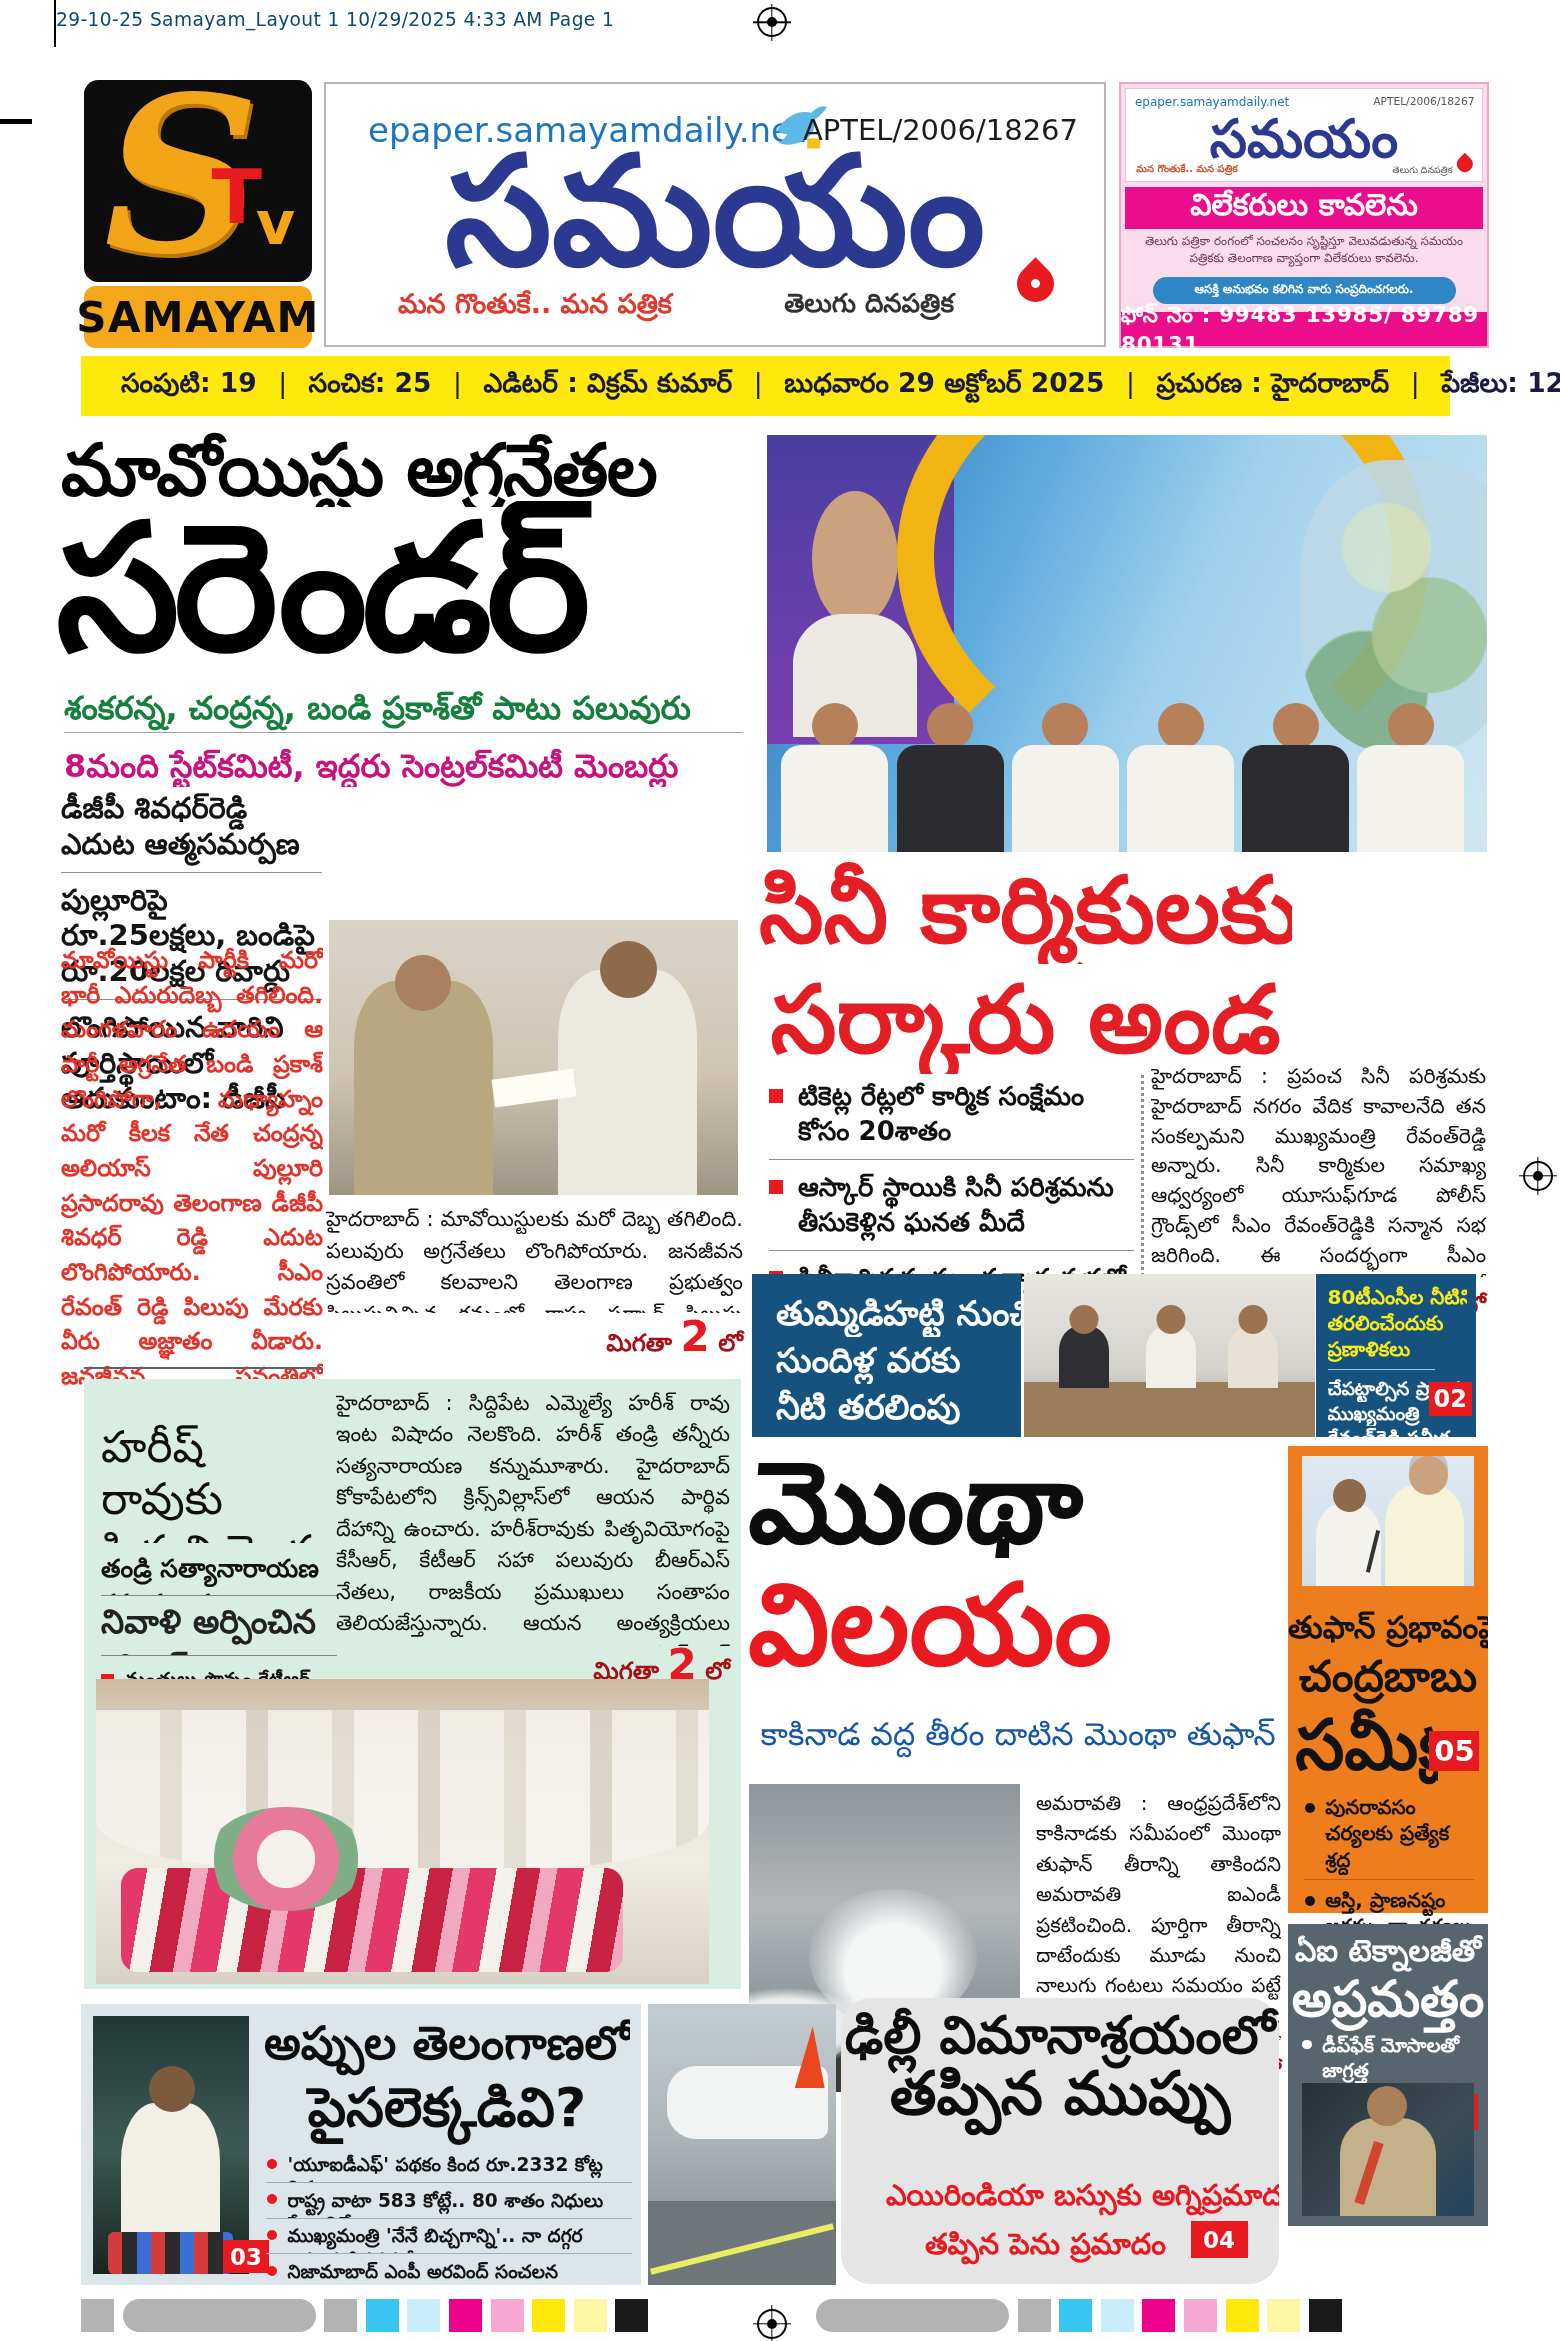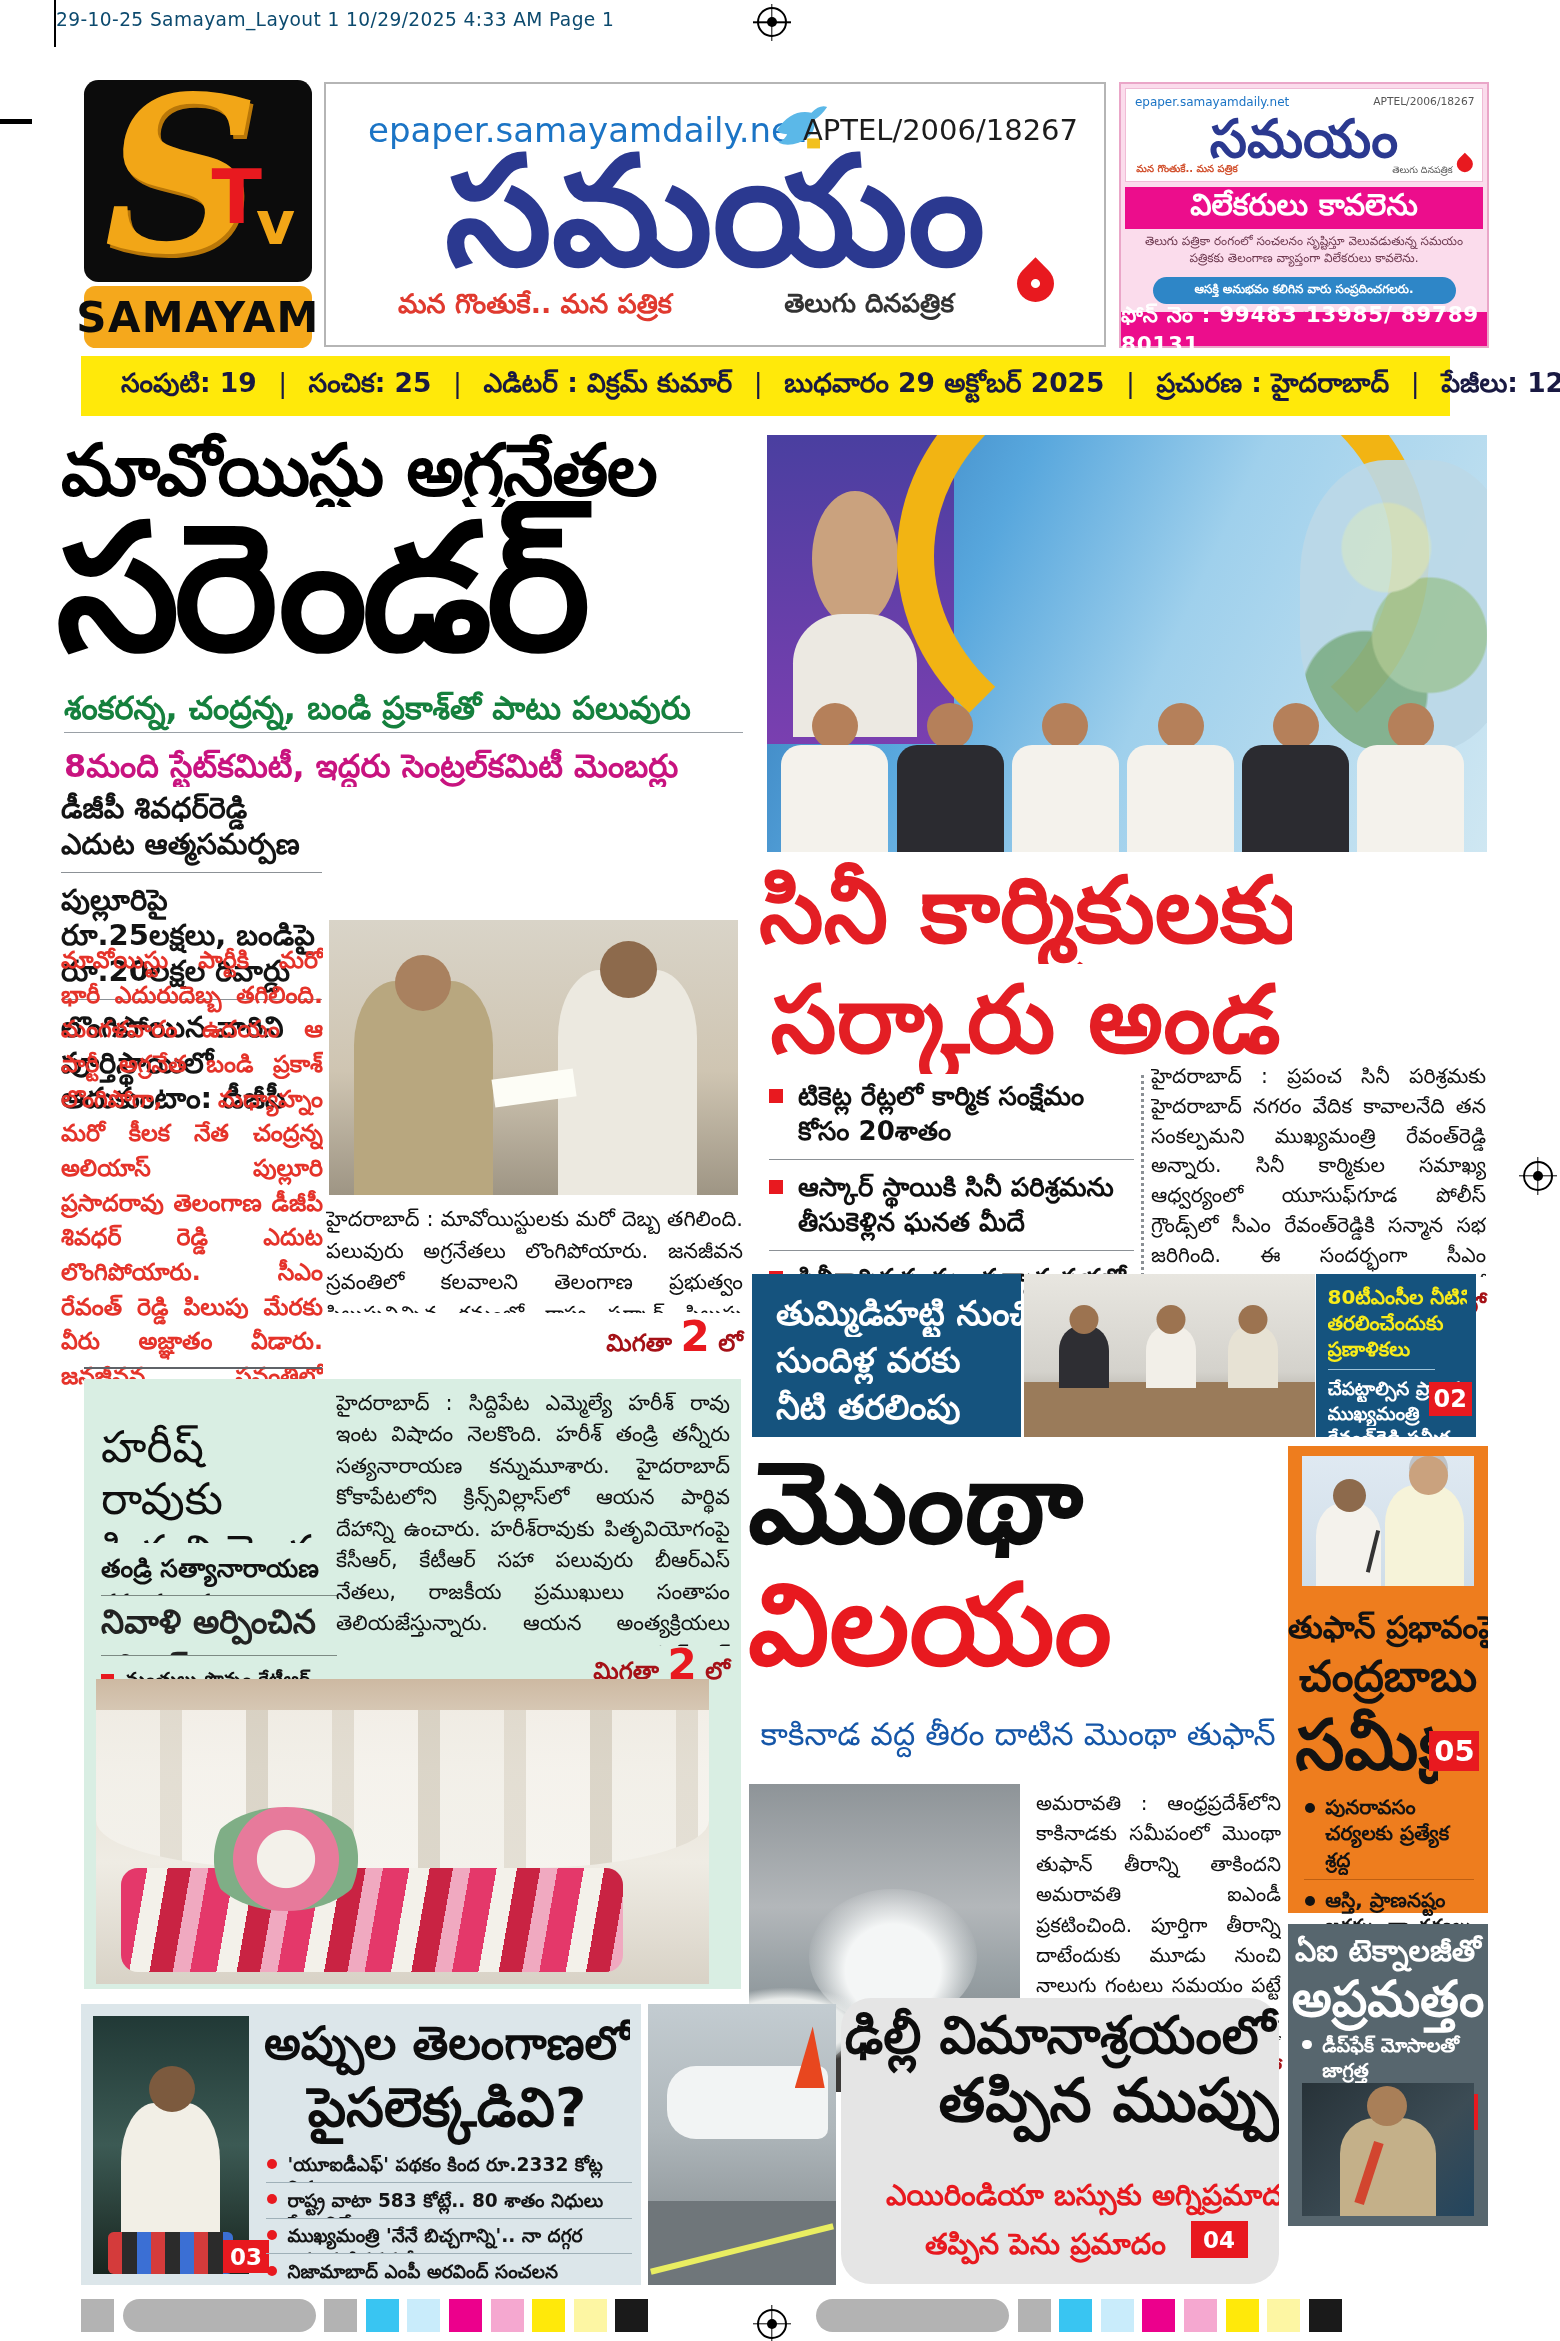--- a/index.html
+++ b/index.html
@@ -200,21 +200,21 @@
   .debt-h1 { position:absolute; left:183px; top:11.5px; width:366px; text-align:center; font-size:46px; font-weight:900; color:#0d0d0d; white-space:nowrap; overflow:hidden; }
   .debt-h2 { position:absolute; left:183px; top:72px; width:366px; text-align:center; font-size:54px; font-weight:900; color:#0d0d0d; white-space:nowrap; overflow:hidden; }
   .debt-bullets { position:absolute; left:185px; top:149px; width:366px; }
   .debt-bullets .blt { position:relative; padding-left:21.5px; font-size:18.6px; font-weight:700; color:#141414; line-height:1.25; padding-bottom:5.7px; margin-bottom:5.7px; overflow:hidden; height:30px; }
   .debt-bullets .blt.sep { border-bottom:1.4px solid #9fb0b8; }
   .debt-bullets .blt::before { content:""; position:absolute; left:1.4px; top:5.7px; width:10px; height:10px; border-radius:50%; background:#e8191f; }
 
   
   .delhi-box { left:841px; top:1998px; width:438px; height:286px; background:#e5e5e5;border-radius:30px; }
   .delhi-h1 { position:absolute; left:0; right:0; top:7.2px; text-align:center; font-size:52px; font-weight:900; color:#0d0d0d; white-space:nowrap; overflow:hidden; }
-  .delhi-h2 { position:absolute; left:0; right:0; top:67px; text-align:right; font-size:60px; font-weight:900; color:#0d0d0d; white-space:nowrap; overflow:hidden; }
+  .delhi-h2 { position:absolute; left:0; right:0; top:60px; text-align:center; font-size:60px; font-weight:900; color:#0d0d0d; white-space:nowrap; overflow:hidden; }
   .delhi-r1 { position:absolute; left:0; right:0; top:180px; text-align:center; font-size:29px; font-weight:800; color:#e8191f; white-space:nowrap; overflow:hidden;margin-left:45px; }
   .delhi-r2 { position:absolute; left:0; right:29px; top:229px; text-align:center; font-size:29px; font-weight:800; color:#e8191f; white-space:nowrap; overflow:hidden; }
   .badge-04 { position:absolute; right:31.5px; top:223px; width:57px; height:37px; font-size:23px; }
 
   
   .cb-group { position:absolute; top:2299px; display:flex; align-items:center; gap:8.6px; }
   .cb-capsule { width:193px; height:33px; background:#b3b3b3; border-radius:16.5px; }
   .cb-sq { width:33px; height:33px; }
 </style>
 </head>

